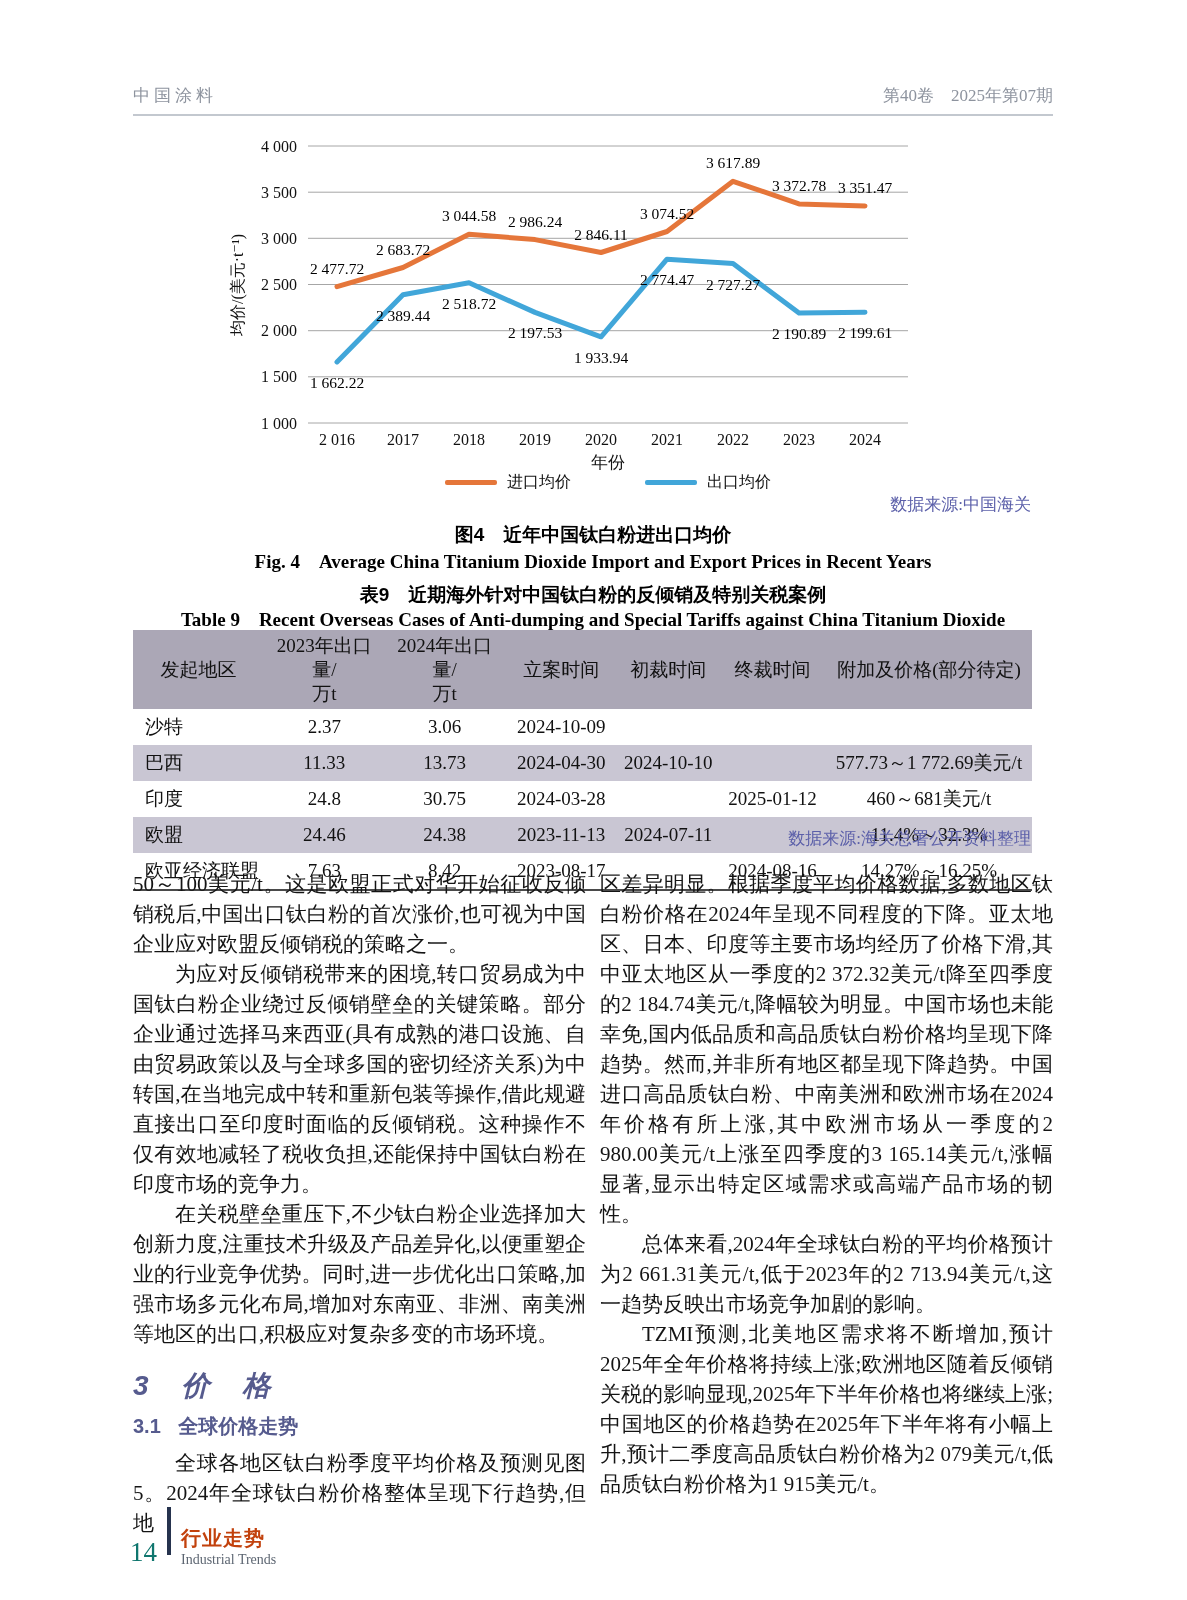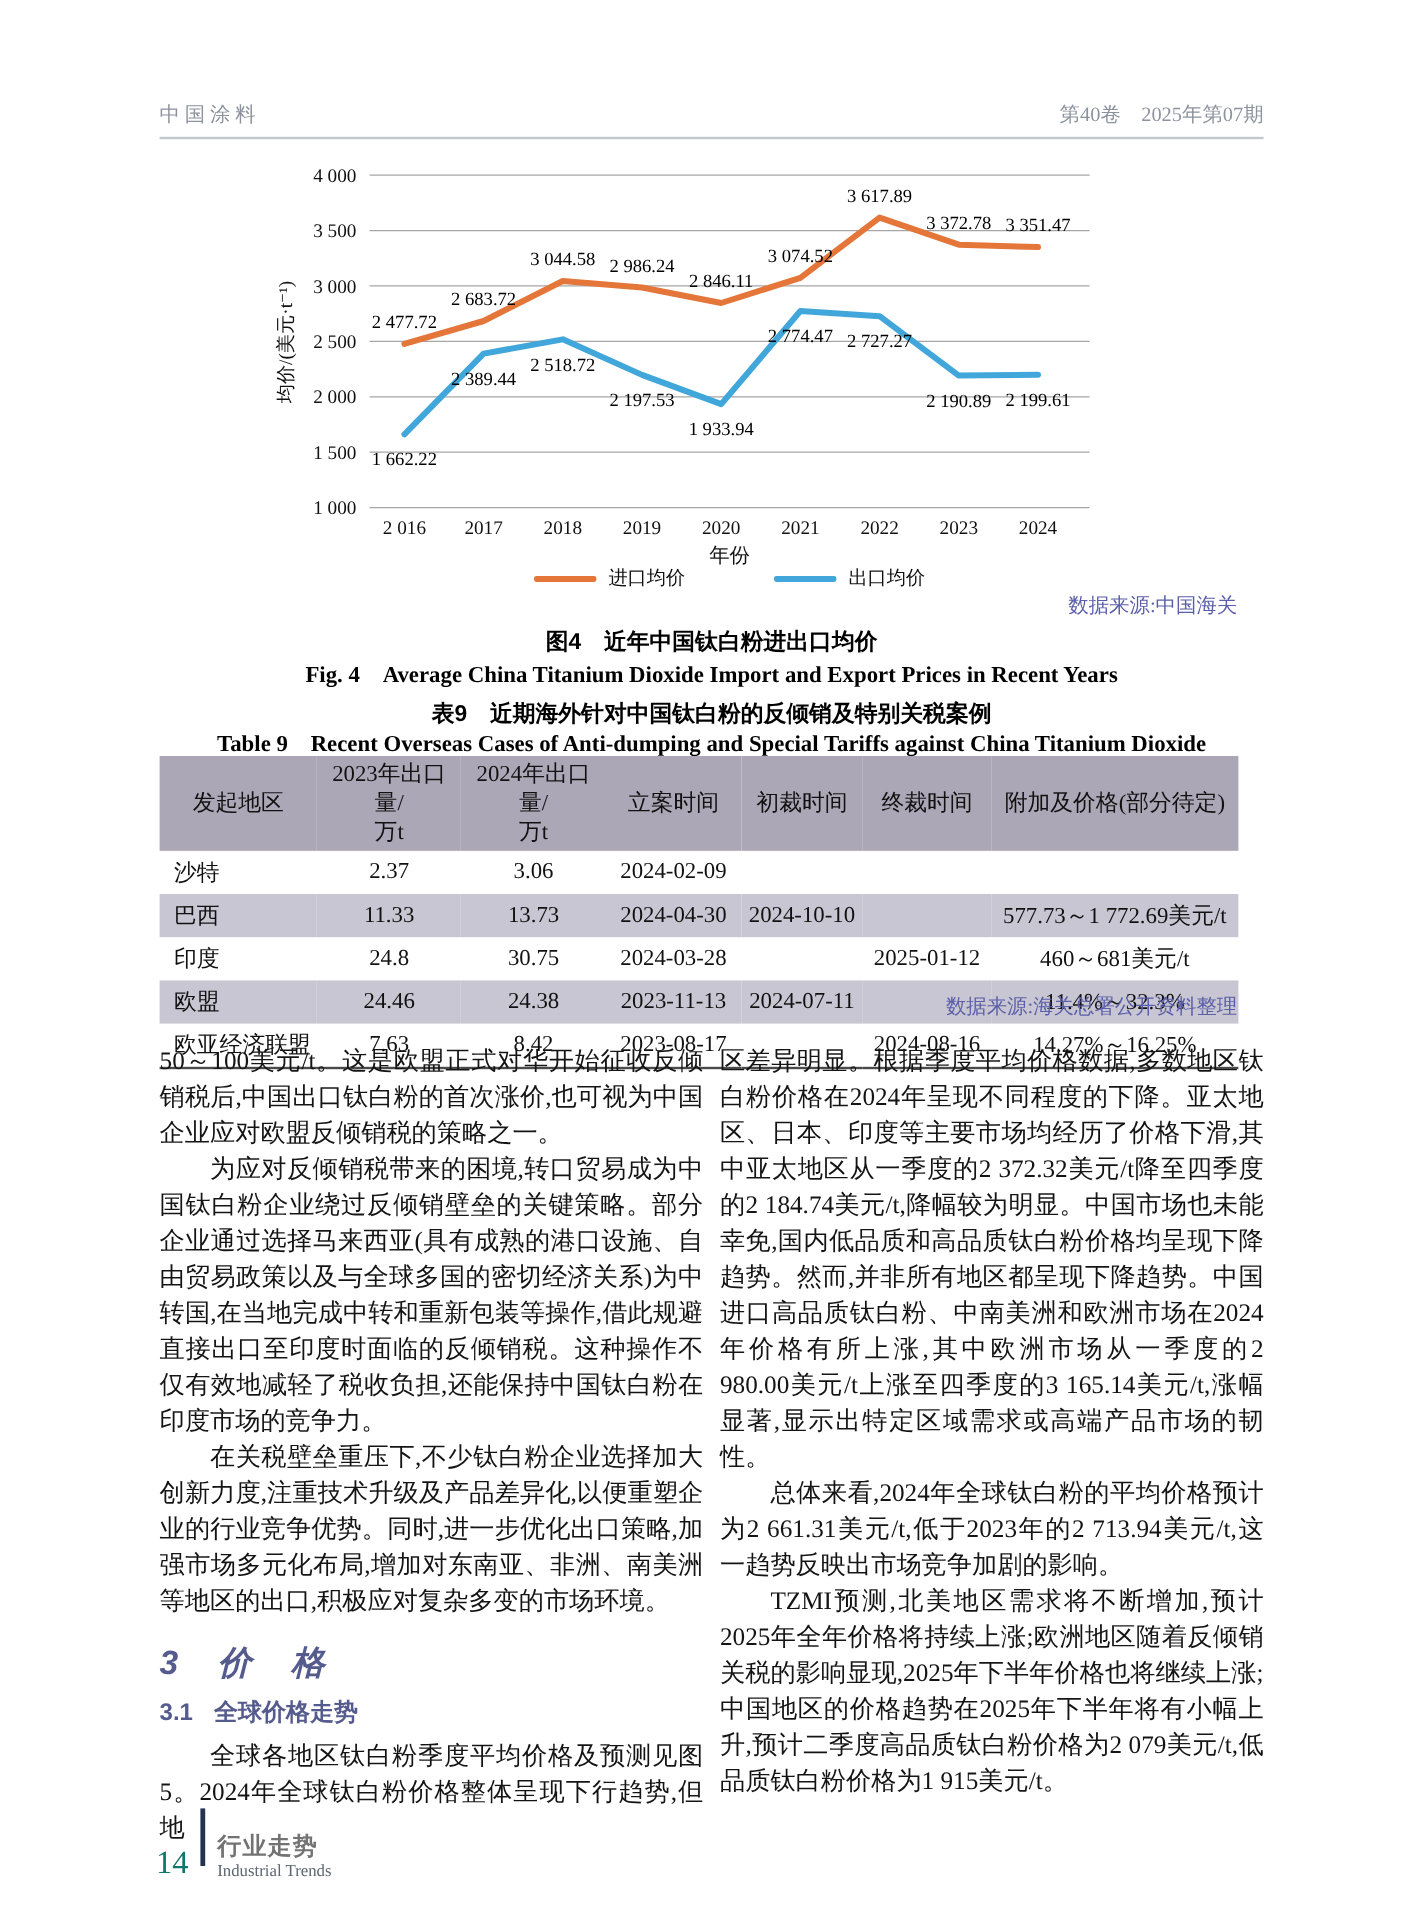--- a/index.html
+++ b/index.html
@@ -51,21 +51,21 @@
           font-size:28px;color:#565b8e;font-weight:700;word-spacing:0.9em;font-style:italic;}
   .col h3{margin:4px 0 8px 0;font-family:"Liberation Sans","DejaVu Sans",sans-serif;
           font-size:20px;color:#565b8e;font-weight:700;word-spacing:0.6em;}
 
   
   .pg-footer{position:absolute;top:1493px;left:130px;display:flex;align-items:center;gap:10px;}
   .pg-num{font-size:27px;color:#0f766e;align-self:flex-end;}
   .ft-bar{width:4px;height:48px;background:#26334e;}
   .ft-labels{display:flex;flex-direction:column;justify-content:center;}
   .ft-zh{font-family:Liberation Sans, sans-serif;font-weight:700;
-         font-size:20px;color:#737373;letter-spacing:1px;margin-top:32px;}
+         font-size:20px;color:#c2410c;letter-spacing:1px;margin-top:32px;}
   .ft-en{font-family:"Liberation Serif",serif;font-size:14px;color:#5d6672;}
 </style>
 </head>
 <body>
 
 <div class="page">
 
   <div class="pg-header">
     <span class="jn">中国涂料</span>
     <span>第40卷　2025年第07期</span>
@@ -149,21 +149,21 @@
           <th style="width: 100px;">初裁时间</th>
           <th style="width: 106px;">终裁时间</th>
           <th style="width: 209px;">附加及价格(部分待定)</th>
         </tr>
       </thead>
     <tbody>
         <tr>
           <td>沙特</td>
           <td>2.37</td>
           <td>3.06</td>
-          <td>2024-02-09</td>
+          <td>2024-10-09</td>
           <td></td>
           <td></td>
           <td></td>
         </tr>
         <tr class="shade">
           <td>巴西</td>
           <td>11.33</td>
           <td>13.73</td>
           <td>2024-04-30</td>
           <td>2024-10-10</td>

